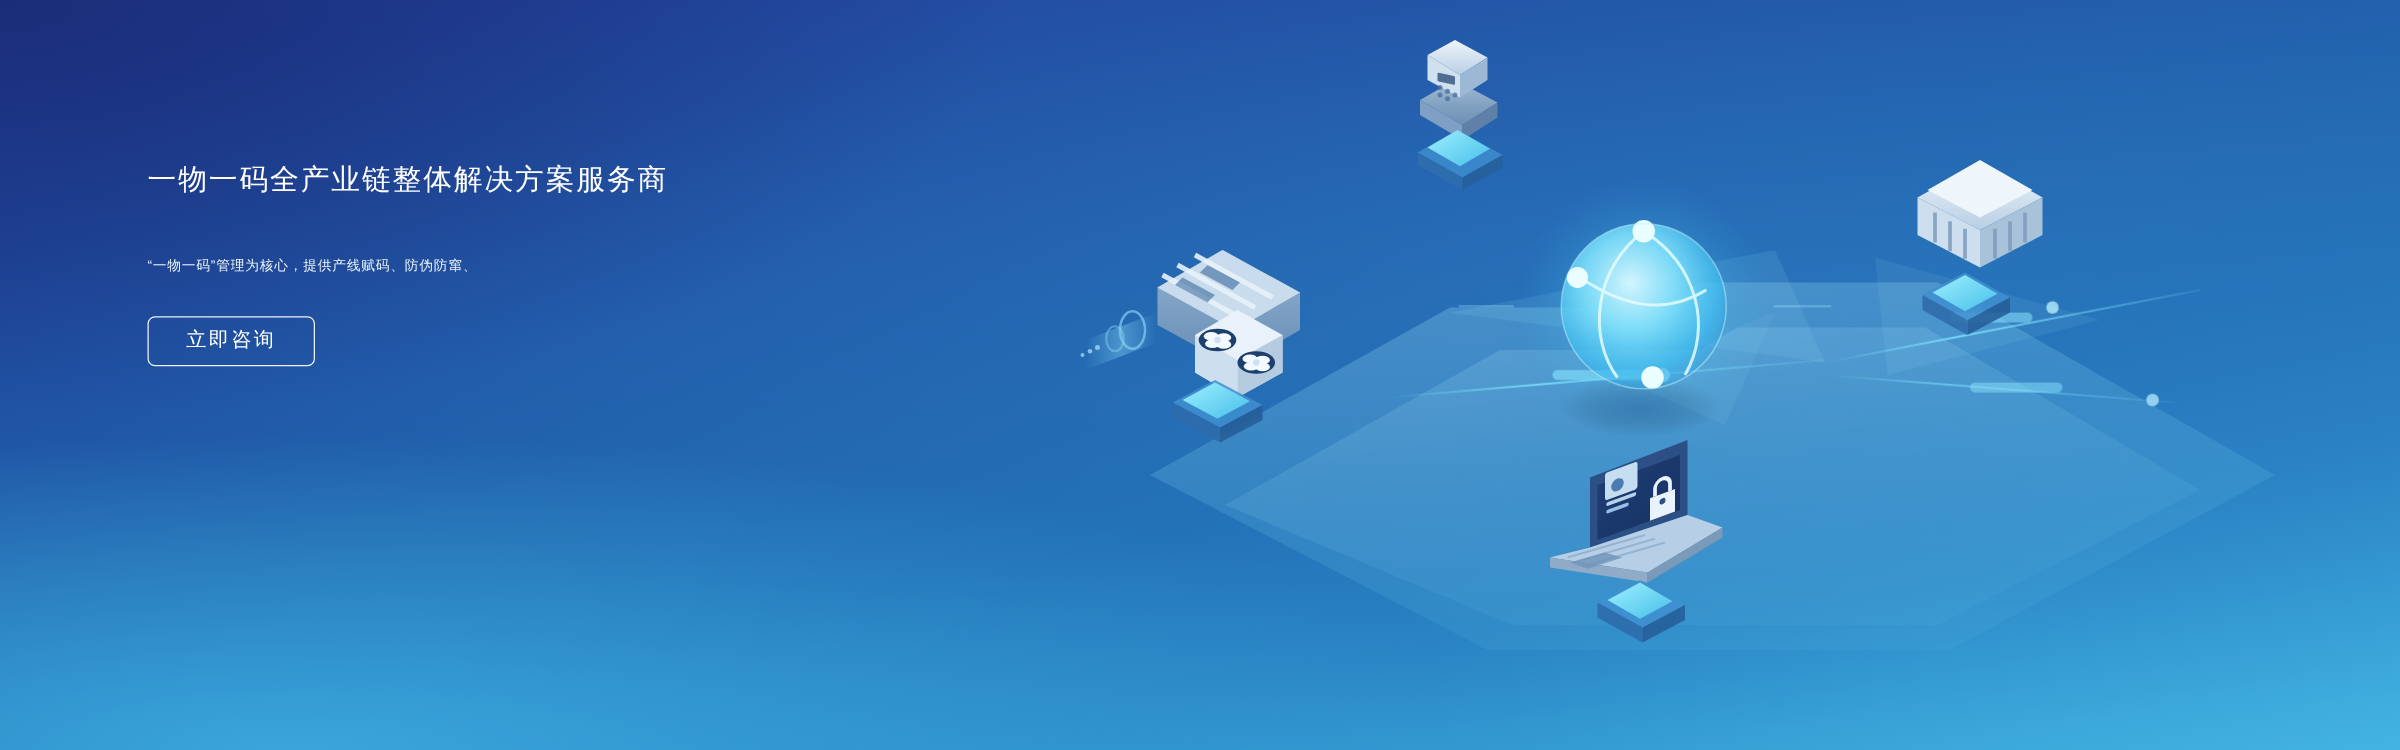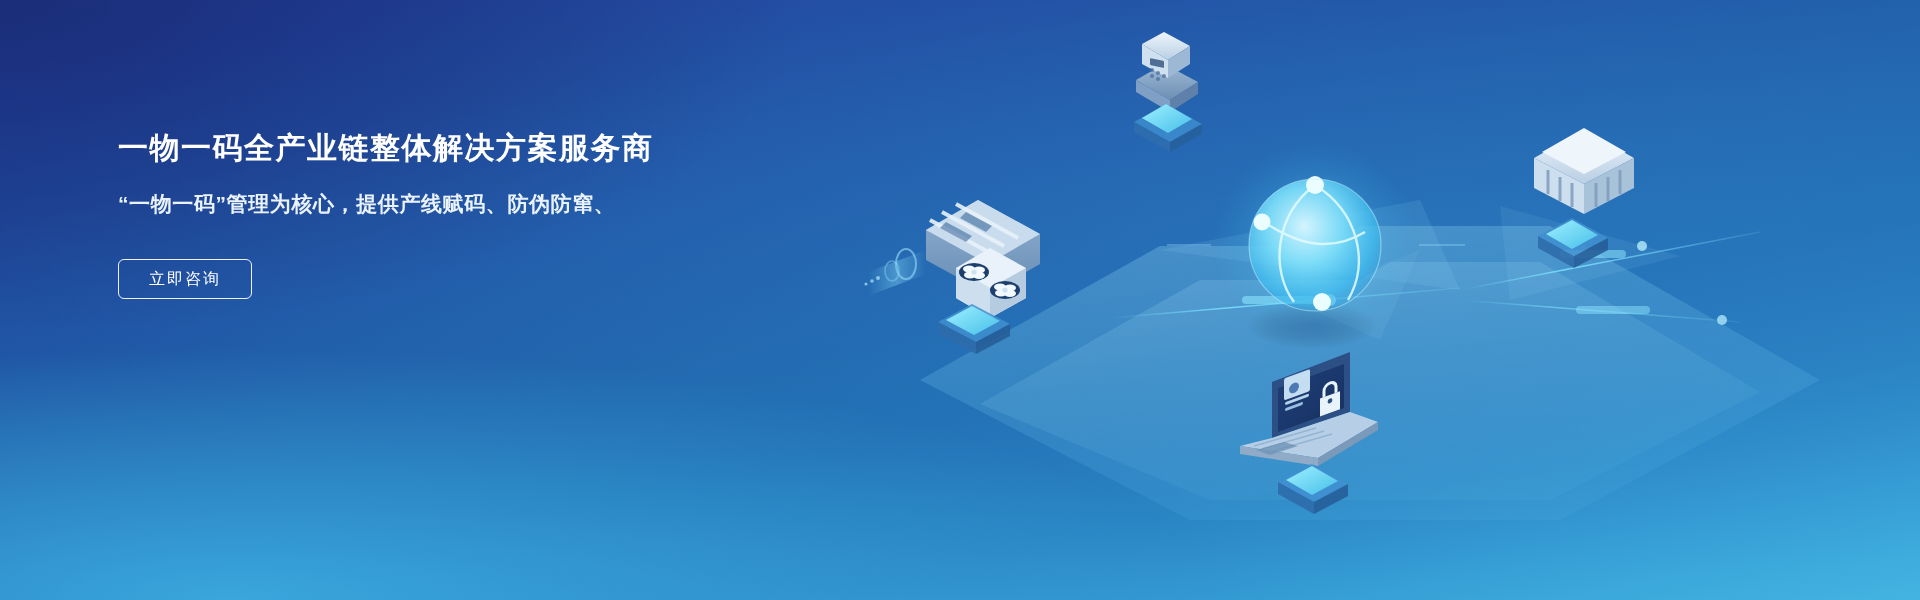--- a/index.html
+++ b/index.html
@@ -26,30 +26,30 @@
     position:absolute; inset:0;
     background:radial-gradient(60% 80% at 0% 0%, rgba(18,28,92,.55) 0%, rgba(18,28,92,0) 70%);
     pointer-events:none;
   }
 
   
   .copy{
     position:absolute; left:118px; top:130px; width:640px; z-index:6;
   }
   .headline{
-    font-size:30px; font-weight:bold; color:#ffffff;
+    font-size:23px; font-weight:normal; color:#ffffff;
     letter-spacing:1.5px; line-height:1.2; white-space:nowrap;
   }
   .sub{
-    margin-top:22px; color:#eaf3fb;
-    font-size:21px; line-height:31px; letter-spacing:.6px;font-weight:bold;
+    margin-top:40px; color:#eaf3fb;
+    font-size:11px; line-height:31px; letter-spacing:.6px;
   }
   .sub div{ white-space:nowrap; }
   .cta{
-    margin-top:40px; display:inline-block;
+    margin-top:24px; display:inline-block;
     padding:0 30px; height:40px; line-height:38px;
     border:1px solid rgba(255,255,255,.92);
     border-radius:6px; color:#ffffff;
     font-size:16px; letter-spacing:2px;
     background:transparent; cursor:pointer;
   }
 
   
   .art{
     position:absolute; left:860px; top:0; width:1060px; height:600px; z-index:3;

